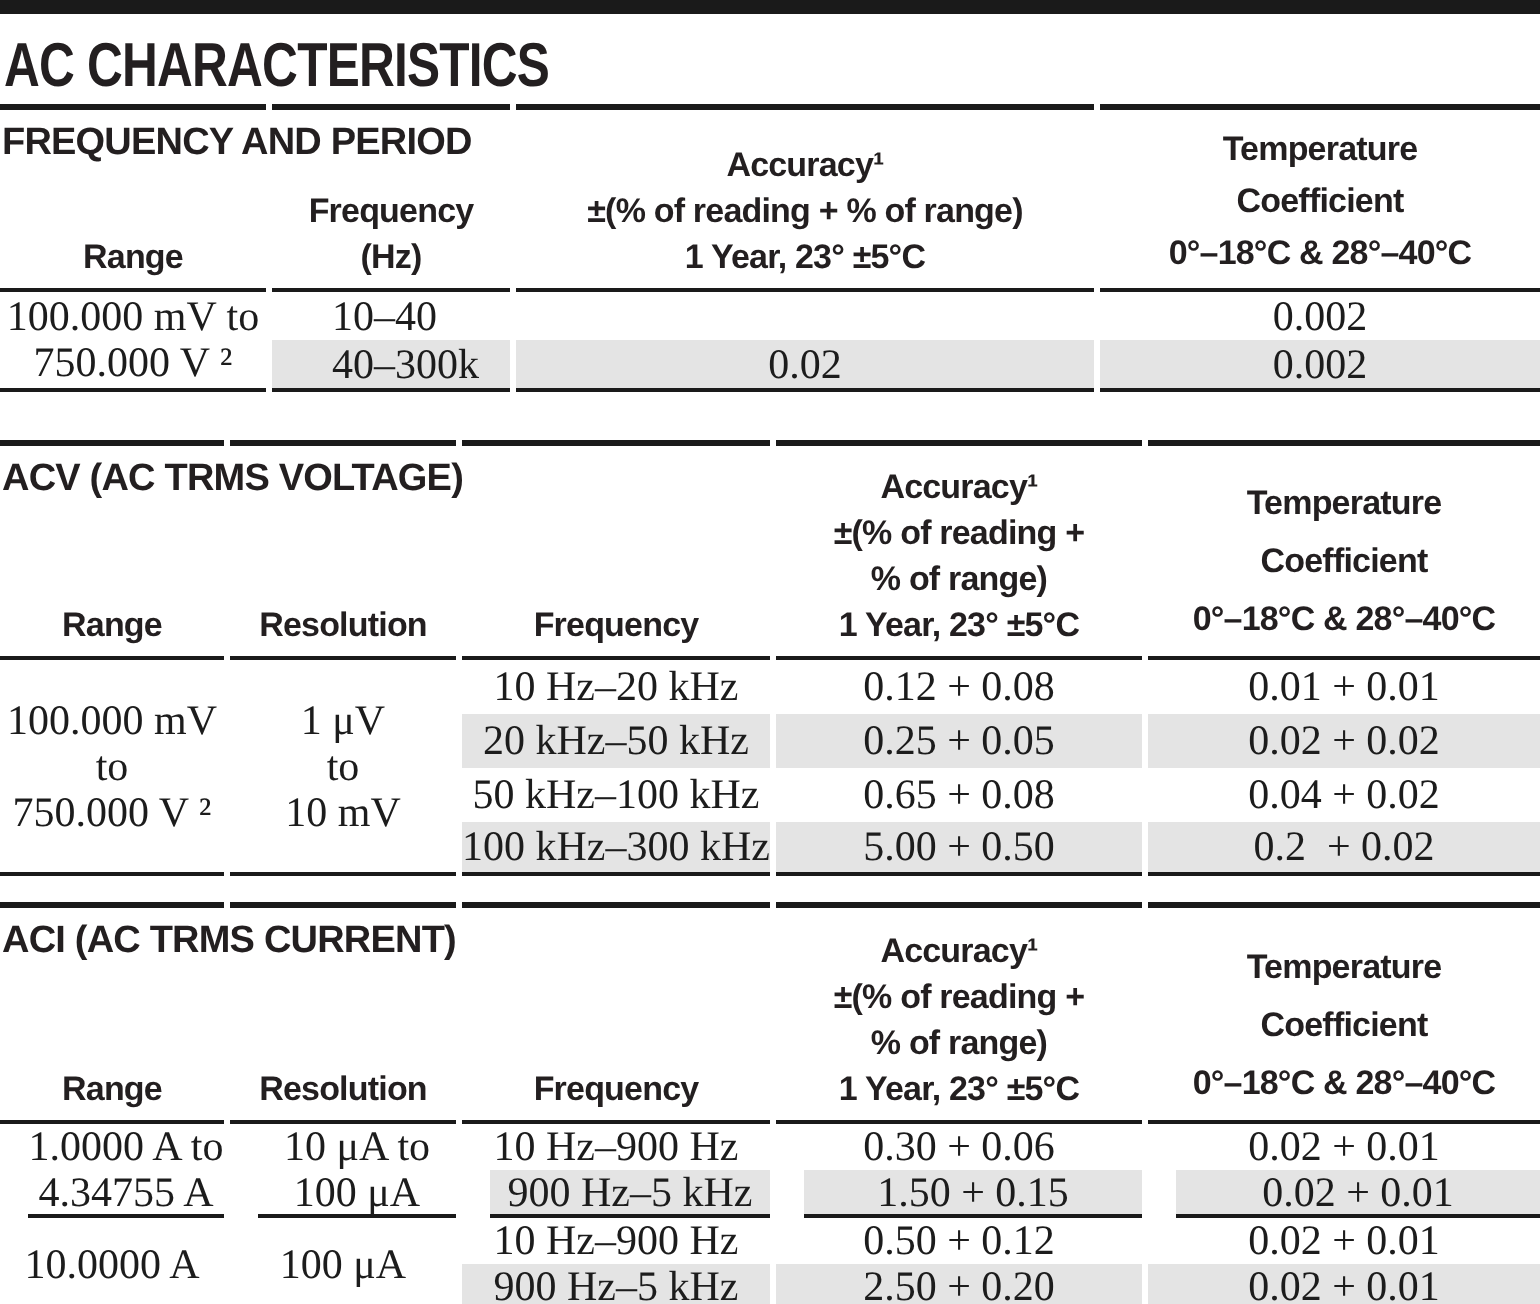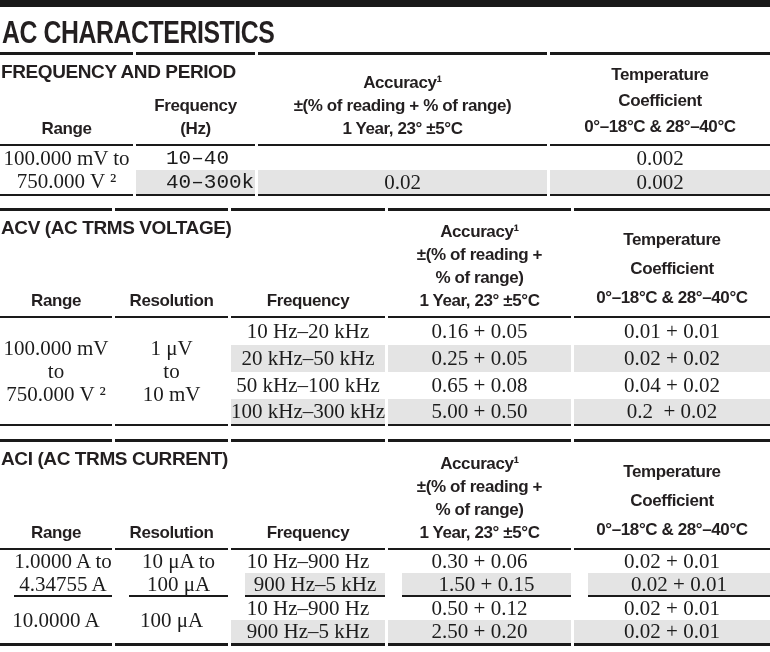--- a/index.html
+++ b/index.html
@@ -13,21 +13,21 @@
   .topbar{height:7px;background:var(--rule);width:770px;}
   .page-title{
     font-size:31px;font-weight:bold;letter-spacing:-0.5px;line-height:36px;
     margin:8px 0 1px 2px;white-space:nowrap;
     transform:scaleX(0.80);transform-origin:0 50%;
   }
   
   .spec{display:grid;column-gap:3px;width:758px;}
   .t1{grid-template-columns:133px 119px 289px 220px;grid-template-rows:94px 24px 26px;}
   .t23{grid-template-columns:112px 113px 154px 183px 196px;}
-  .t2{grid-template-rows:110px 27px 27px 27px 27px;margin-top:12px;}
+  .t2{grid-template-rows:110px 27px 27px 27px 27px;margin-top:24px;}
   .t3{grid-template-rows:111px 23px 24px 23px 26px;margin-top:13px;}
   .th{
     grid-row:1;position:relative;
     border-top:3px solid var(--rule);border-bottom:2px solid var(--rule);
     display:flex;flex-direction:column;justify-content:flex-end;align-items:center;
     text-align:center;font-weight:bold;font-size:17px;letter-spacing:-0.4px;
     line-height:23px;padding-bottom:4px;
   }
   .th.temp{line-height:29px;}
   .t1 .th.temp{line-height:26px;}
@@ -35,21 +35,21 @@
   .tbl-title{
     position:absolute;top:6px;left:1px;font-size:19px;font-weight:bold;
     letter-spacing:-0.4px;white-space:nowrap;text-align:left;line-height:22px;
   }
   .cell{
     font-family:"Liberation Serif","DejaVu Serif",serif;font-size:21px;color:#1c1c1c;
     display:flex;align-items:center;justify-content:center;text-align:center;
     line-height:23px;white-space:nowrap;
   }
   .multiline{flex-direction:column;justify-content:center;}
-  .left{justify-content:flex-start;padding-left:30px;font-family:Liberation Mono, monospace;}
+  .left{justify-content:flex-start;padding-left:30px;}
   .shade{background:var(--shade);}
   .bot2{border-bottom:2px solid var(--rule);}
   .bot3{border-bottom:3px solid var(--rule);}
   .sep2{border-bottom:2px solid var(--rule);margin-left:14px;}
   .col1{grid-column:1}.col2{grid-column:2}.col3{grid-column:3}.col4{grid-column:4}.col5{grid-column:5}
   .row2{grid-row:2}.row3{grid-row:3}.row4{grid-row:4}.row5{grid-row:5}
   .span2{grid-row-end:span 2}.span4{grid-row-end:span 4}
 </style>
 </head>
 <body>
@@ -116,21 +116,21 @@
     <span>to</span>
     <span>750.000 V ²</span>
   </div>
   <div class="cell multiline col2 row2 span4 bot2">
     <span>1 μV</span>
     <span>to</span>
     <span>10 mV</span>
   </div>
 
   <div class="cell col3 row2">10 Hz–20 kHz</div>
-  <div class="cell col4 row2">0.16 + 0.05</div>
+  <div class="cell col4 row2">0.12 + 0.08</div>
   <div class="cell col5 row2">0.01 + 0.01</div>
 
   <div class="cell shade col3 row3">20 kHz–50 kHz</div>
   <div class="cell shade col4 row3">0.25 + 0.05</div>
   <div class="cell shade col5 row3">0.02 + 0.02</div>
 
   <div class="cell col3 row4">50 kHz–100 kHz</div>
   <div class="cell col4 row4">0.65 + 0.08</div>
   <div class="cell col5 row4">0.04 + 0.02</div>
 

